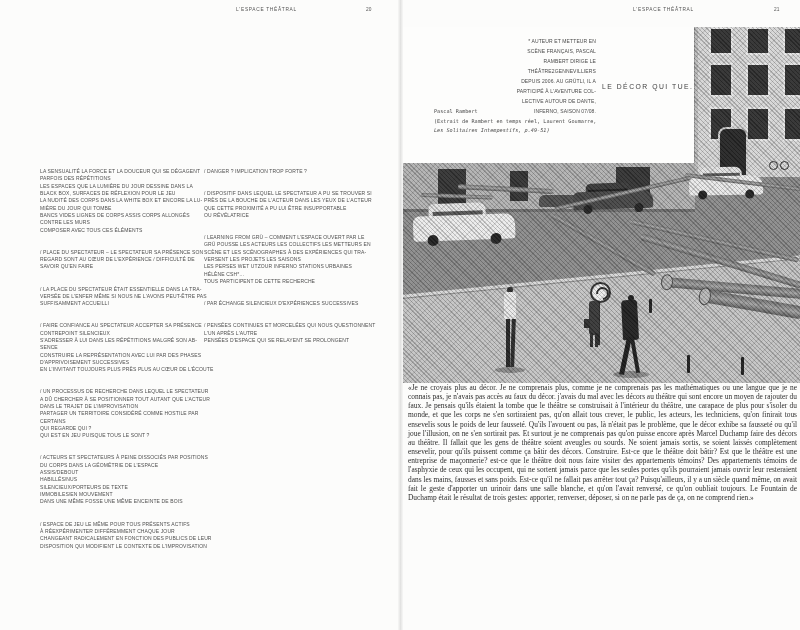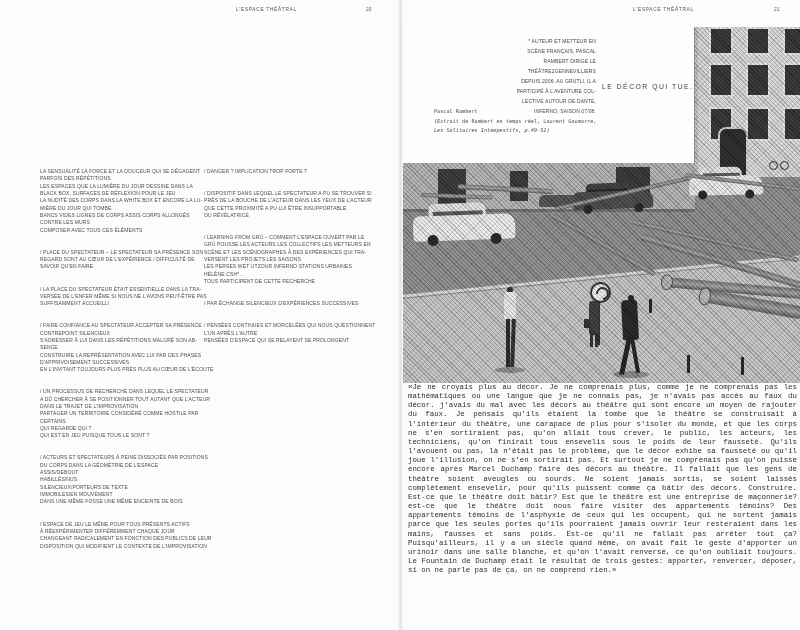--- a/index.html
+++ b/index.html
@@ -12,21 +12,21 @@
   .col{position:absolute;top:168px;}
   .col p{margin:0 0 14.7px 0;font-size:5px;line-height:7.35px;letter-spacing:0.12px;
          white-space:pre;color:#4f4f4f;}
   .footnote{position:absolute;left:420px;top:36px;width:176px;text-align:right;
             font-size:5px;line-height:10px;letter-spacing:0.12px;white-space:pre;color:#4a4a4a;z-index:30;}
   .decor-title{position:absolute;left:602px;top:83px;font-size:6.8px;letter-spacing:1.5px;
                color:#3d3d3d;z-index:30;}
   .citation{position:absolute;left:434px;top:107px;font-family:"DejaVu Sans Mono",monospace;
             font-size:5.2px;line-height:9.6px;color:#4a4a4a;z-index:30;}
   .citation .it{font-style:italic;}
-  .quote{position:absolute;left:408px;top:383px;width:389px;font-family:Liberation Mono, monospace;
+  .quote{position:absolute;left:408px;top:383px;width:389px;font-family:Liberation Serif, serif;
          font-size:7.4px;line-height:9.15px;text-align:justify;text-align-last:left;color:#2e2e2e;}
   
   .photo{position:absolute;left:403px;top:27px;width:397px;height:356px;background:#9a9a9a;overflow:hidden;}
   .photo *{position:absolute;}
   .road{left:0;top:138px;width:397px;height:145px;background:#8c8c8c;}
   .storefront{left:0;top:136px;width:292px;height:46px;background:#b2b2b2;border-bottom:3px solid #6e6e6e;z-index:1;}
   .door{background:#343434;z-index:1;}
   .sidewalk{left:0;top:0;width:397px;height:356px;background:#c4c4c4;
             clip-path:polygon(0 76.4%,100% 65.2%,100% 100%,0 100%);z-index:2;}
   .kerb{left:-2px;top:268px;width:402px;height:3px;background:#d8d8d8;transform:rotate(-5.7deg);

